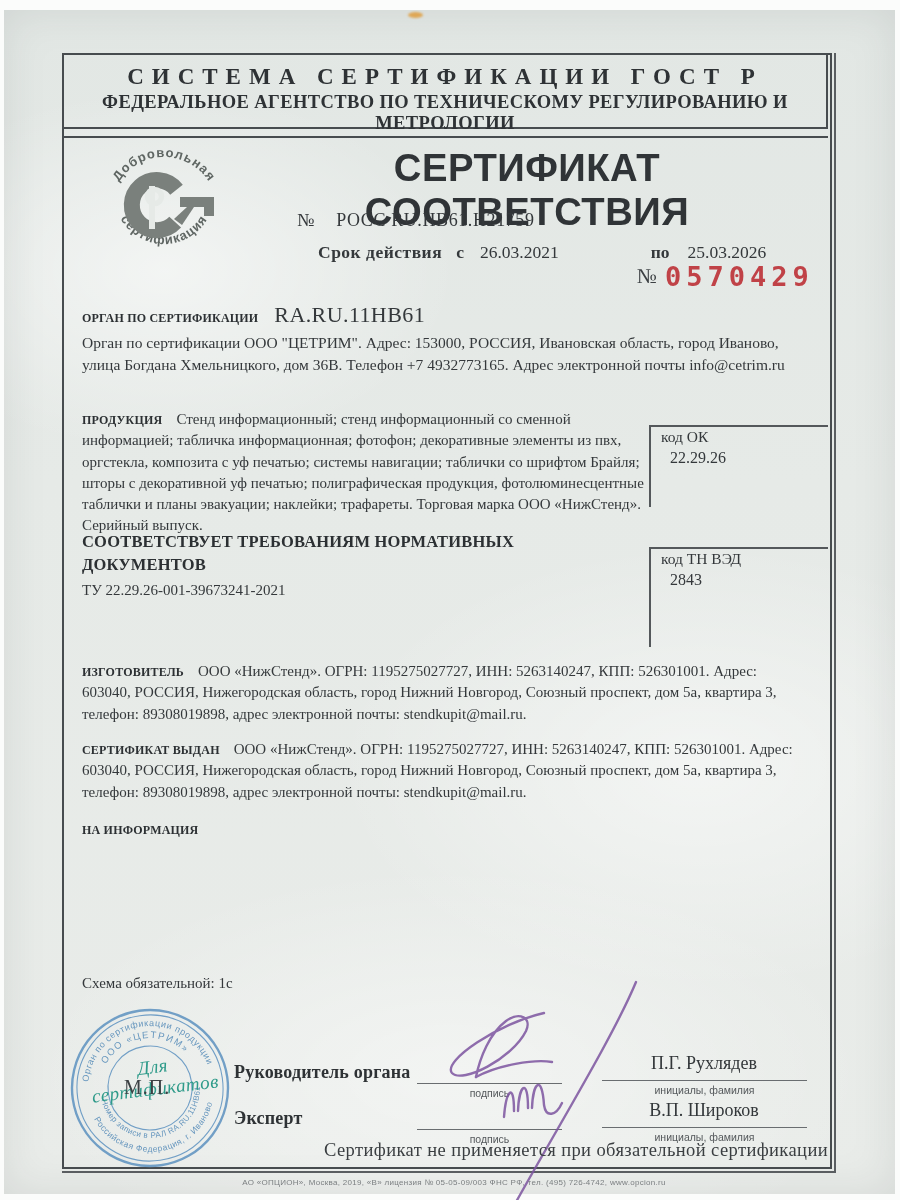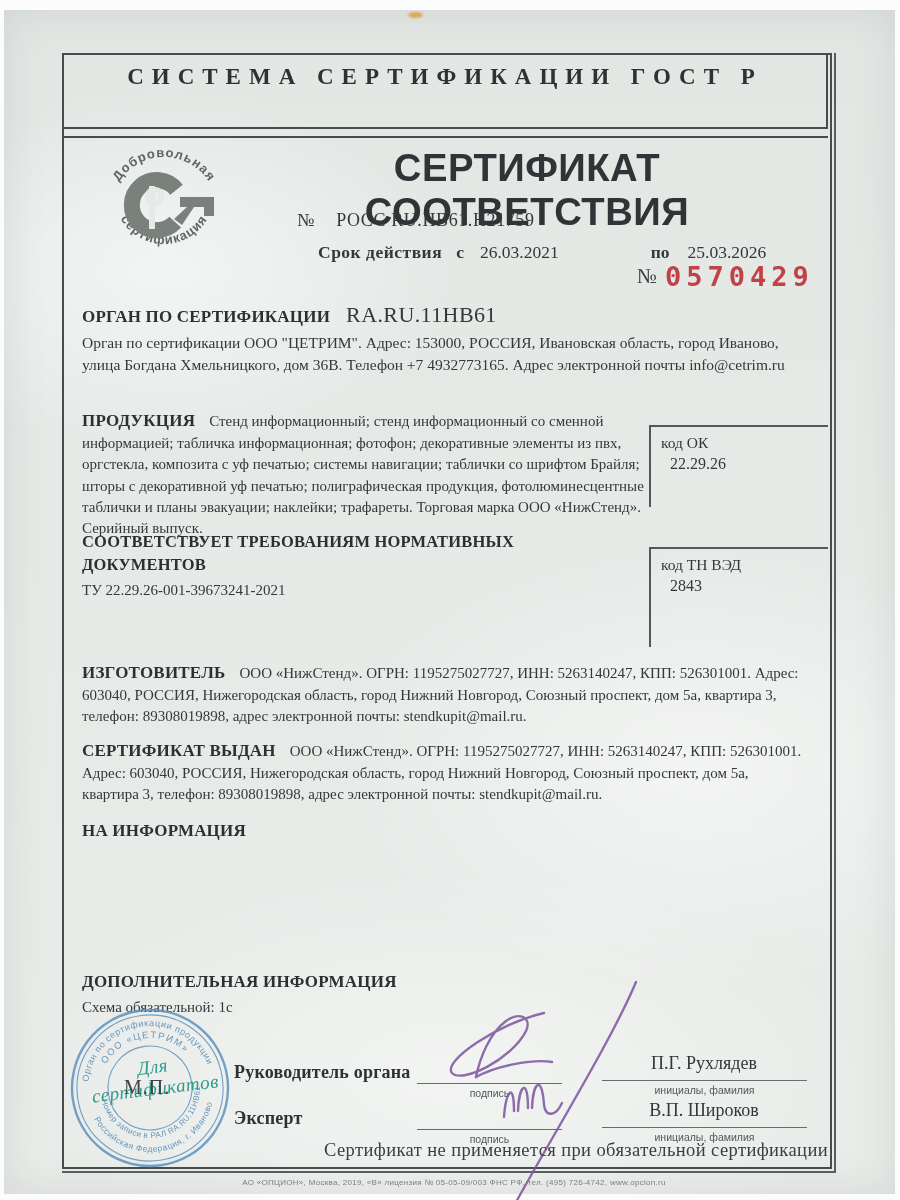--- a/index.html
+++ b/index.html
@@ -42,25 +42,25 @@
   .v-c{margin-left:14px;font-weight:bold;}
   .v-d1{margin-left:16px;}
   .v-po{margin-left:92px;font-weight:bold;}
   .v-d2{margin-left:18px;}
   .blank-no{position:absolute;left:633px;top:254px;font-size:21px;color:#3c4043;}
   .blank-num{position:absolute;left:661px;top:251px;
     font-family:"DejaVu Sans Mono",monospace;font-weight:bold;font-size:27px;
     letter-spacing:5px;color:#c04247;}
 
   .section{position:absolute;line-height:1.42;font-size:15px;}
-  .h{font-weight:bold;font-size:17px;color:#2c3033;letter-spacing:.2px;}
+  .h{font-weight:bold;font-size:12px;color:#2c3033;letter-spacing:.2px;}
   .h-inline{margin-right:14px;}
   .org-num{font-size:22px;margin-left:16px;letter-spacing:.4px;}
   .code-box{position:absolute;border-top:2px solid #54585b;border-left:2px solid #54585b;
-    padding:7px 10px;font-size:15.5px;box-sizing:border-box;}
+    padding:1px 10px;font-size:15.5px;box-sizing:border-box;}
   .code-box .val{margin-top:3px;padding-left:9px;font-size:16px;}
 
   .sig-label{position:absolute;font-size:18px;font-weight:bold;color:#2e3235;letter-spacing:.2px;}
   .sig-line{position:absolute;border-top:1.5px solid #696d70;}
   .sig-cap{position:absolute;font-family:"Liberation Sans",sans-serif;font-size:10.5px;
     color:#54585b;text-align:center;}
   .sig-name{position:absolute;font-size:18px;color:#33373a;text-align:center;}
 
   .bottom-note{position:absolute;left:58px;top:1130px;width:766px;text-align:right;
     font-size:18.5px;letter-spacing:.4px;color:#3a3e41;}
@@ -81,20 +81,21 @@
 
 <div class="paper">
   <div class="speck"></div>
 
   <div class="frame"></div>
   <div class="frame-right2"></div>
   <div class="frame-bottom2"></div>
 
   <div class="header-box">
     <div class="sys-line">СИСТЕМА СЕРТИФИКАЦИИ ГОСТ Р</div>
+    <div class="agency-line">ФЕДЕРАЛЬНОЕ АГЕНТСТВО ПО ТЕХНИЧЕСКОМУ РЕГУЛИРОВАНИЮ И МЕТРОЛОГИИ</div>
   </div>
   <div class="header-rule"></div>
 
   <div class="logo-wrap">
     <svg width="135" height="118" viewBox="0 0 135 118">
       <defs>
         <path id="logoTop" d="M 11,62 A 53,53 0 0 1 117,62"></path>
         <path id="logoBottom" d="M 15,56 A 50,50 0 0 0 113,56"></path>
       </defs>
       <text font-size="13" font-weight="bold" fill="#5f6663" letter-spacing="1">
@@ -155,21 +156,20 @@
 
   <div class="section" style="left:78px;top:729px;width:726px;">
     <span class="h h-inline">СЕРТИФИКАТ ВЫДАН</span><span>ООО «НижСтенд». ОГРН: 1195275027727, ИНН: 5263140247, КПП: 526301001. Адрес: 603040, РОССИЯ, Нижегородская область, город Нижний Новгород, Союзный проспект, дом 5а, квартира 3, телефон: 89308019898, адрес электронной почты: stendkupit@mail.ru.</span>
   </div>
 
   <div class="section" style="left:78px;top:809px;width:722px;">
     <span class="h">НА ИНФОРМАЦИЯ</span>
   </div>
 
   <div class="section" style="left:78px;top:960px;width:620px;">
-    <span class="h">ДОПОЛНИТЕЛЬНАЯ ИНФОРМАЦИЯ</span>
     <div style="margin-top:3px;">Схема обязательной: 1с</div>
   </div>
 
   <div class="stamp-wrap">
     <svg width="172" height="172" viewBox="0 0 172 172">
       <defs>
         <path id="stTopOuter" d="M 24,86 A 62,62 0 0 1 148,86"></path>
         <path id="stTopInner" d="M 36,86 A 50,50 0 0 1 136,86"></path>
         <path id="stBotInner" d="M 36,86 A 50,50 0 0 0 136,86"></path>
         <path id="stBotOuter" d="M 22,86 A 64,64 0 0 0 150,86"></path>

